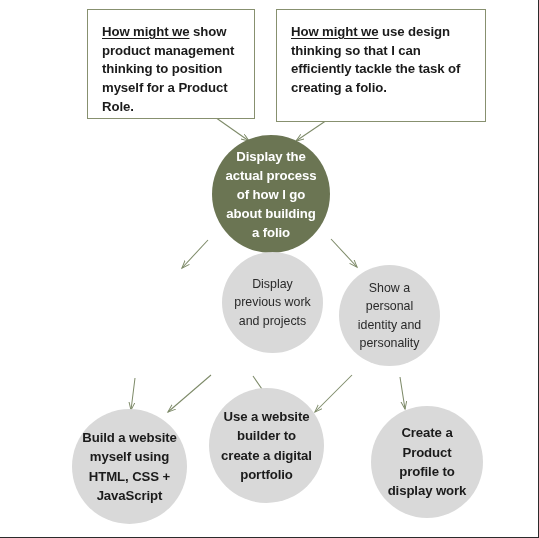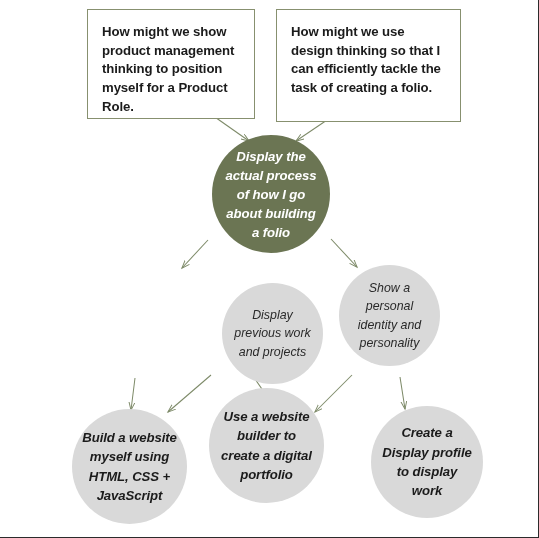--- a/index.html
+++ b/index.html
@@ -35,32 +35,32 @@
     padding: 13px 14px 10px 14px;
   }
   .hmw-text {
     font-size: 13.2px;
     font-weight: bold;
     line-height: 1.42;
     color: #1b1b1b;
     letter-spacing: -0.1px;
   }
   .hmw-text .u {
+    text-decoration: underline;
     text-underline-offset: 2px;
   }
 
   .circle {
     position: absolute;
     border-radius: 50%;
     display: flex;
     align-items: center;
     justify-content: flex-start;
     text-align: center;
     box-sizing: border-box;
-    font-style: italic;
   }
   .circle .label {
     width: 100%;
     padding: 0 10px;
     box-sizing: border-box;
   }
 
   .circle-green {
     background: #6b7553;
   }
@@ -110,42 +110,42 @@
       <line x1="253" y1="376" x2="275" y2="408"></line>
       <line x1="352" y1="375" x2="315" y2="412"></line>
       <line x1="400" y1="377" x2="405" y2="409"></line>
     </g>
   </svg>
 
   <div class="hmw-box" style="left:87px; top:9px; width:168px; height:110px;">
     <div class="hmw-text"><span class="u">How might we</span><span> show product management thinking to position myself for a Product Role.</span></div>
   </div>
 
-  <div class="hmw-box" style="left:276px; top:9px; width:185px; height:113px;">
+  <div class="hmw-box" style="left:276px; top:9px; width:210px; height:113px;">
     <div class="hmw-text"><span class="u">How might we</span><span> use design thinking so that I can efficiently tackle the task of creating a folio.</span></div>
   </div>
 
   <div class="circle circle-green" style="left:212px; top:135px; width:118px; height:118px;">
     <div class="label">Display the actual process of how I go about building a folio</div>
   </div>
 
 
-  <div class="circle circle-gray level-2" style="left:222px; top:283px; width:101px; height:101px;">
+  <div class="circle circle-gray level-2" style="left:222px; top:252px; width:101px; height:101px;">
     <div class="label">Display previous work and projects</div>
   </div>
 
   <div class="circle circle-gray level-2" style="left:339px; top:265px; width:101px; height:101px;">
     <div class="label">Show a personal identity and personality</div>
   </div>
 
   <div class="circle circle-gray level-3" style="left:72px; top:409px; width:115px; height:115px;">
     <div class="label">Build a website myself using HTML, CSS + JavaScript</div>
   </div>
 
   <div class="circle circle-gray level-3" style="left:209px; top:388px; width:115px; height:115px;">
     <div class="label">Use a website builder to create a digital portfolio</div>
   </div>
 
   <div class="circle circle-gray level-3" style="left:371px; top:406px; width:112px; height:112px;">
-    <div class="label">Create a Display profile to display work</div>
+    <div class="label">Create a Product profile to display work</div>
   </div>
 
 </div>
 
 </body></html>

